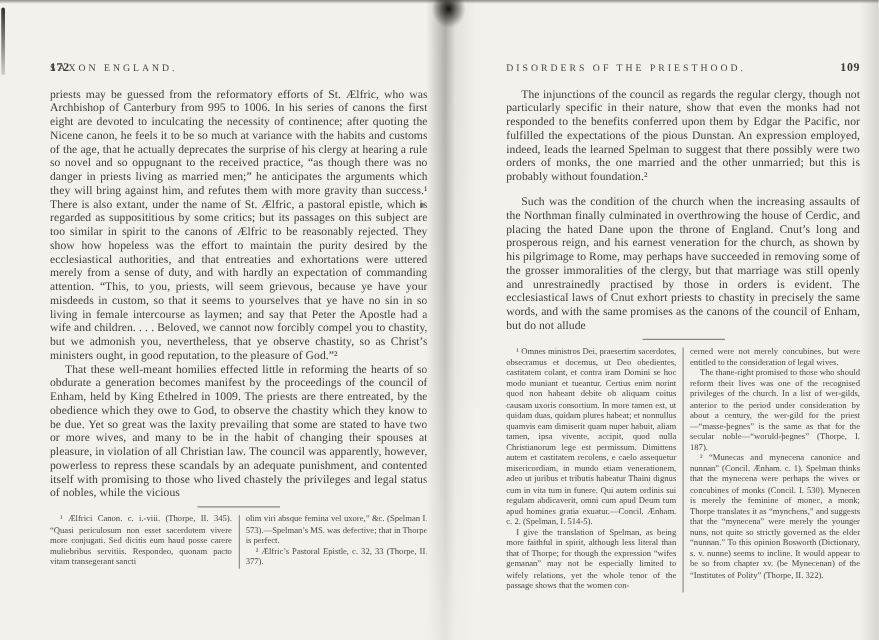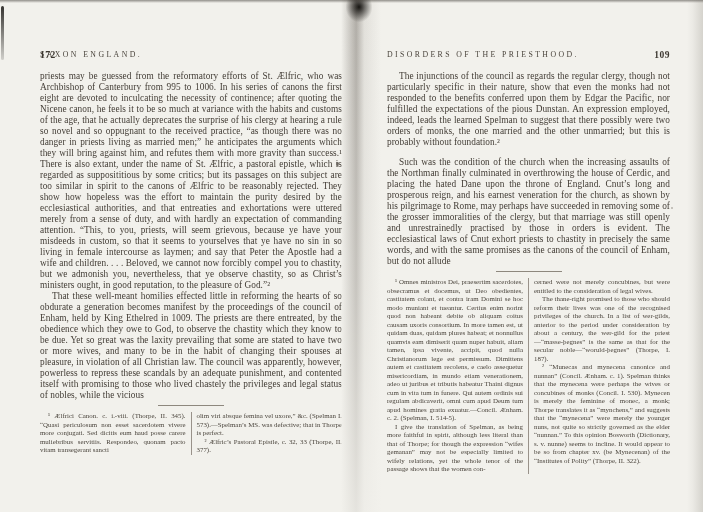--- a/index.html
+++ b/index.html
@@ -9,21 +9,21 @@
   .scan {
     position: relative;
     width: 703px; height: 512px;
     background: #f2f1ec;
     overflow: hidden;
     color: #403b35;
   }
 
   .page { position: absolute; top: 50px; }
   .page-left  { left: 40px;  width: 302px; }
-  .page-right { left: 387px; width: 283px; }
+  .page-right { left: 405px; width: 283px; }
 
   .page-header { position: relative; height: 13px; margin-bottom: 8px; }
   .page-num {
     position: absolute; top: 0;
     font-size: 9.5px; font-weight: bold; letter-spacing: 0.5px; color: #3d3831;
   }
   .page-num-left  { left: 0; }
   .page-num-right { right: 0; }
   .running-head {
     display: block; text-align: left;

